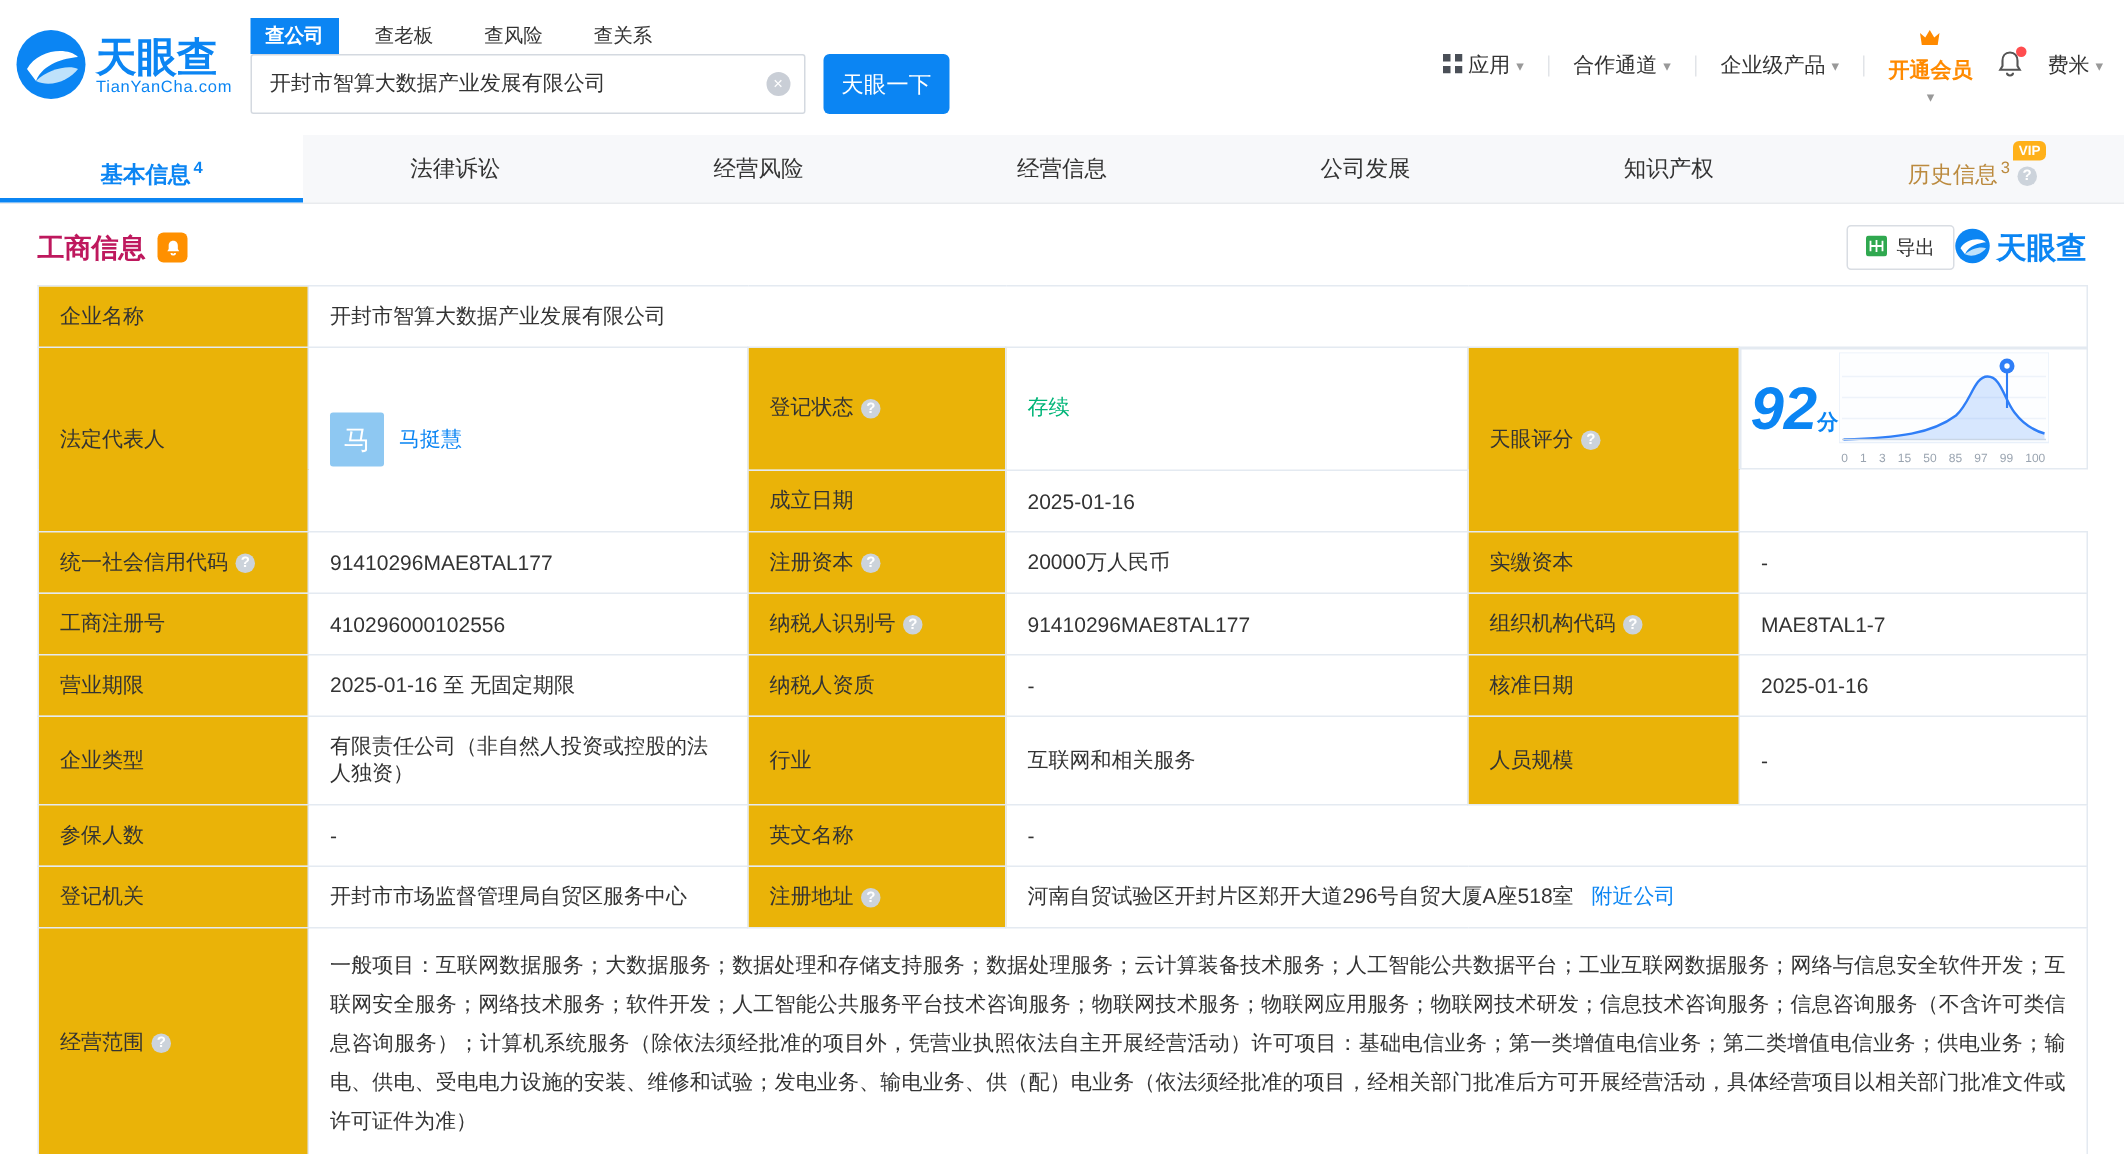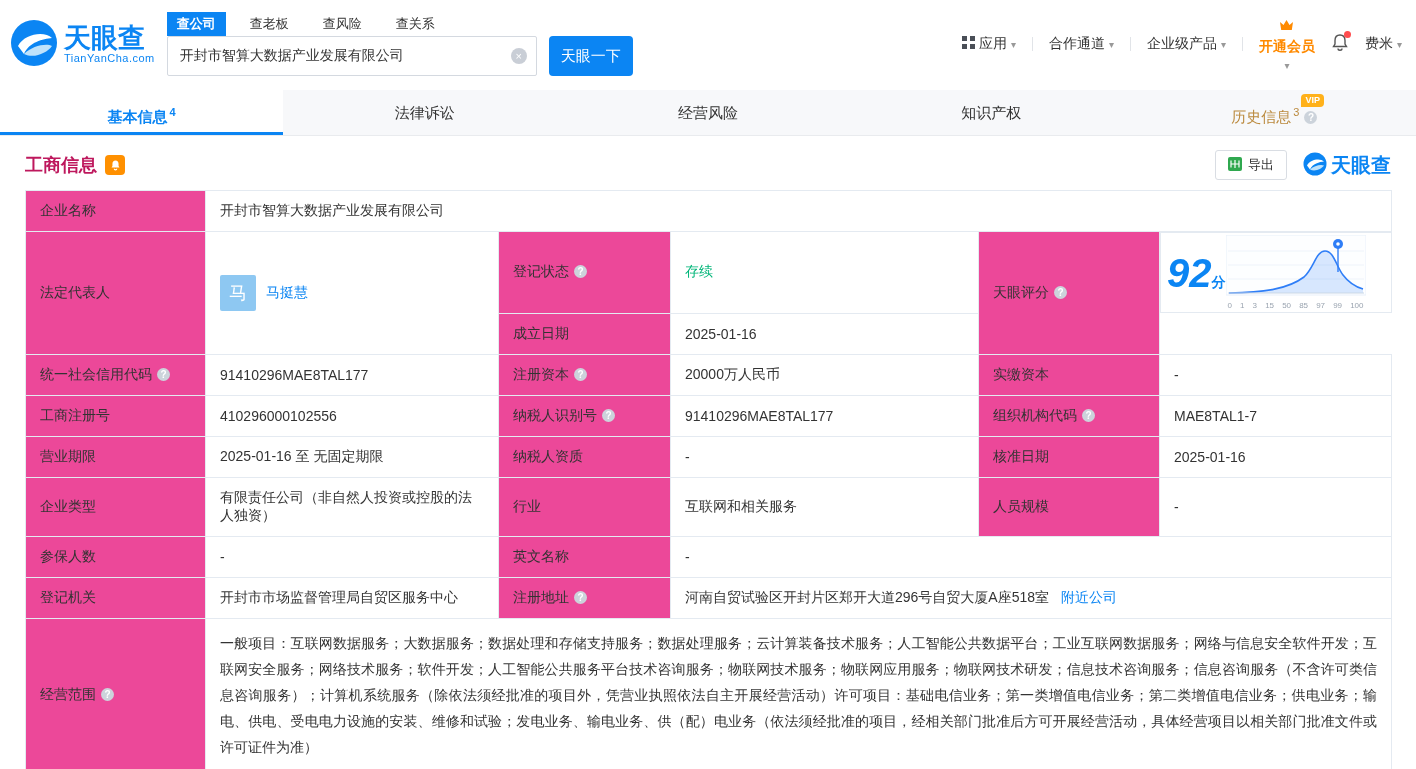--- a/index.html
+++ b/index.html
@@ -48,31 +48,31 @@
   .tab .cnt { font-size: 11px; vertical-align: 6px; margin-left: 2px; }
   .tab.history { color: #bb8a3e; }
   .vip-tag { position: absolute; top: 4px; margin-left: 2px; background: #ffb11a; color: #fff;
              font-size: 9px; font-weight: bold; line-height: 13px; padding: 0 4px;
              border-radius: 4px 4px 4px 0; }
   
   .section-head { display: flex; align-items: center; margin: 14px 25px 10px 25px; }
   .section-title { font-size: 18px; font-weight: bold; color: #be185d; }
   .bell-badge { margin-left: 8px; width: 20px; height: 20px; border-radius: 4px; background: #ff9000;
                 display: inline-flex; align-items: center; justify-content: center; cursor: pointer; }
-  .head-right { margin-left: auto; display: flex; align-items: center; gap: 16px; }
+  .head-right { margin-left: auto; display: flex; align-items: center; }
   .export-btn { display: inline-flex; align-items: center; gap: 6px; border: 1px solid #d9dde3;
                 background: #fff; border-radius: 3px; height: 30px; padding: 0 12px; font-size: 13px;
                 color: #333; cursor: pointer; font-family: "Liberation Sans", "DejaVu Sans", sans-serif; }
   .brand-mini { display: flex; align-items: center; gap: 4px; }
   .brand-mini-text { font-size: 20px; font-weight: bold; color: #0b85f3; }
   
   table.info { width: 1366px; margin: 2px 25px 16px 25px; border-collapse: collapse; table-layout: fixed; }
   table.info td { border: 1px solid #e4eaf1; padding: 11px 14px; vertical-align: middle;
                   font-size: 14px; color: #333; word-break: break-all; }
-  td.lbl { background: #ec4899; }
+  td.lbl { background: #eab308; }
   td.val { background: #fff; }
   .help { display: inline-block; width: 13px; height: 13px; border-radius: 50%; background: #ccd3db;
           color: #fff; font-size: 10px; line-height: 13px; text-align: center; margin-left: 5px;
           vertical-align: 1px; font-weight: bold; cursor: pointer; }
   .green { color: #00b578; }
   a.blue-link { color: #0b85f3; text-decoration: none; cursor: pointer; }
   .rep-cell { display: flex; align-items: center; gap: 10px; }
   .avatar { width: 36px; height: 36px; border-radius: 2px; background: #8ec8f2; color: #fff;
             font-size: 18px; display: inline-flex; align-items: center; justify-content: center; }
   .score-cell { display: flex; align-items: center; padding: 2px 6px !important; }
@@ -167,20 +167,26 @@
 
 <div class="tabbar">
   <div class="tab active">
     <span>基本信息</span><span class="cnt">4</span>
   </div>
   <div class="tab">
     <span>法律诉讼</span>
   </div>
   <div class="tab">
     <span>经营风险</span>
+  </div>
+  <div class="tab">
+    <span>经营信息</span>
+  </div>
+  <div class="tab">
+    <span>公司发展</span>
   </div>
   <div class="tab">
     <span>知识产权</span>
   </div>
   <div class="tab history">
     <span>历史信息</span><span class="cnt">3</span><span class="vip-tag">VIP</span><span class="help">?</span>
   </div>
 </div>
 
 <div class="section-head">

